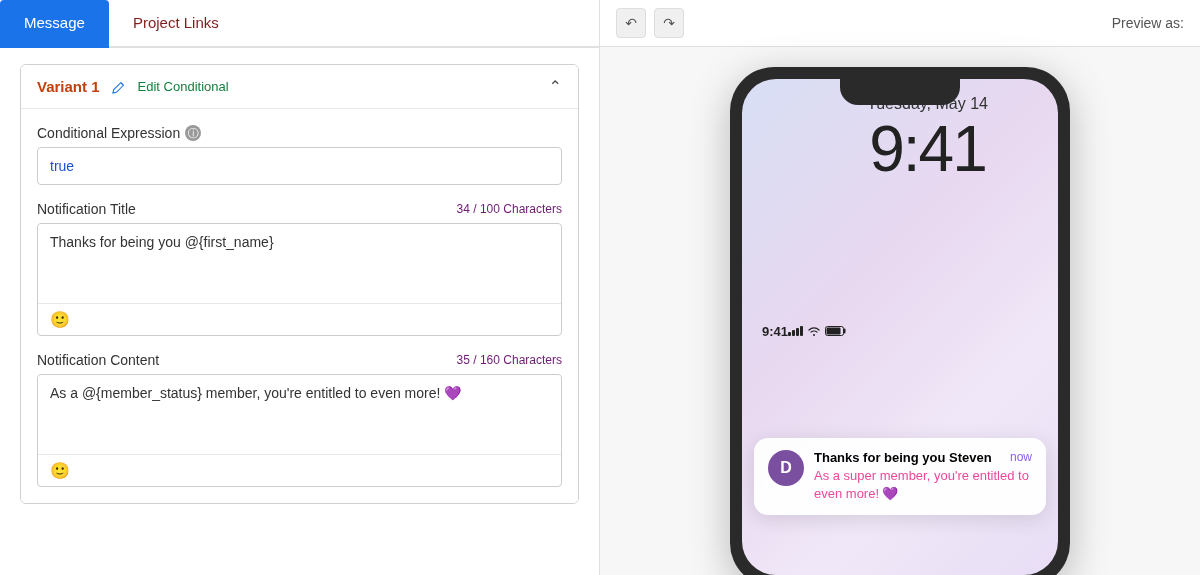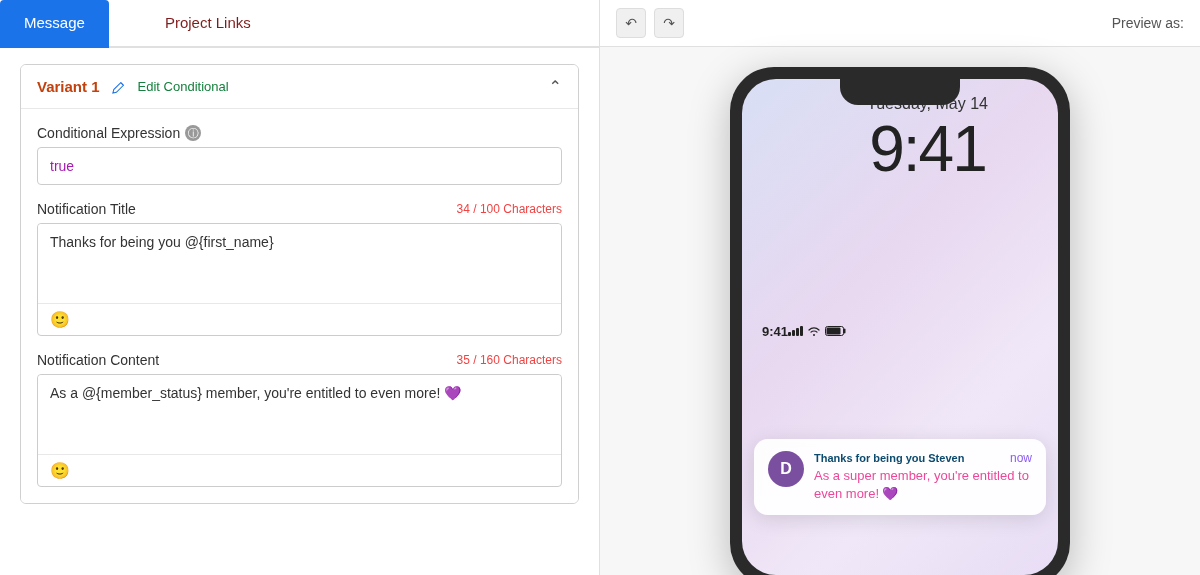--- a/index.html
+++ b/index.html
@@ -18,21 +18,20 @@
       background: #fff;
       display: flex;
       flex-direction: column;
       border-right: 1px solid #e0e0e0;
     }
 
     .tabs-bar {
       display: flex;
       border-bottom: 2px solid #e0e0e0;
       background: #fff;
-      gap: 32px;
     }
     .tab {
       padding: 14px 24px;
       font-size: 15px;
       cursor: pointer;
       color: #7f1d1d;
       border-bottom: 3px solid transparent;
       margin-bottom: -2px;
     }
     .tab.active {
@@ -131,29 +130,29 @@
       color: #fff;
       font-size: 11px;
       display: inline-flex;
       align-items: center;
       justify-content: center;
       cursor: pointer;
     }
 
     .char-count {
       font-size: 12px;
-      color: #ef4444;
+      color: #701a75;
     }
 
     .input-field {
       border: 1px solid #ccc;
       border-radius: 4px;
       padding: 10px 12px;
       font-size: 14px;
-      color: #a21caf;
+      color: #1d4ed8;
       background: #fff;
       width: 100%;
       outline: none;
     }
 
     .textarea-wrapper {
       border: 1px solid #ccc;
       border-radius: 4px;
       background: #fff;
     }
@@ -335,23 +334,23 @@
     }
 
     .notif-title-row {
       display: flex;
       justify-content: space-between;
       align-items: center;
       margin-bottom: 2px;
     }
 
     .notif-title {
-      font-size: 11px;
+      font-size: 13px;
       font-weight: 700;
-      color: #0c4a6e;
+      color: #000000;
       text-align: center;
     }
 
     .notif-time {
       font-size: 12px;
       color: #8b5cf6;
     }
 
     .notif-message {
       font-size: 13px;

